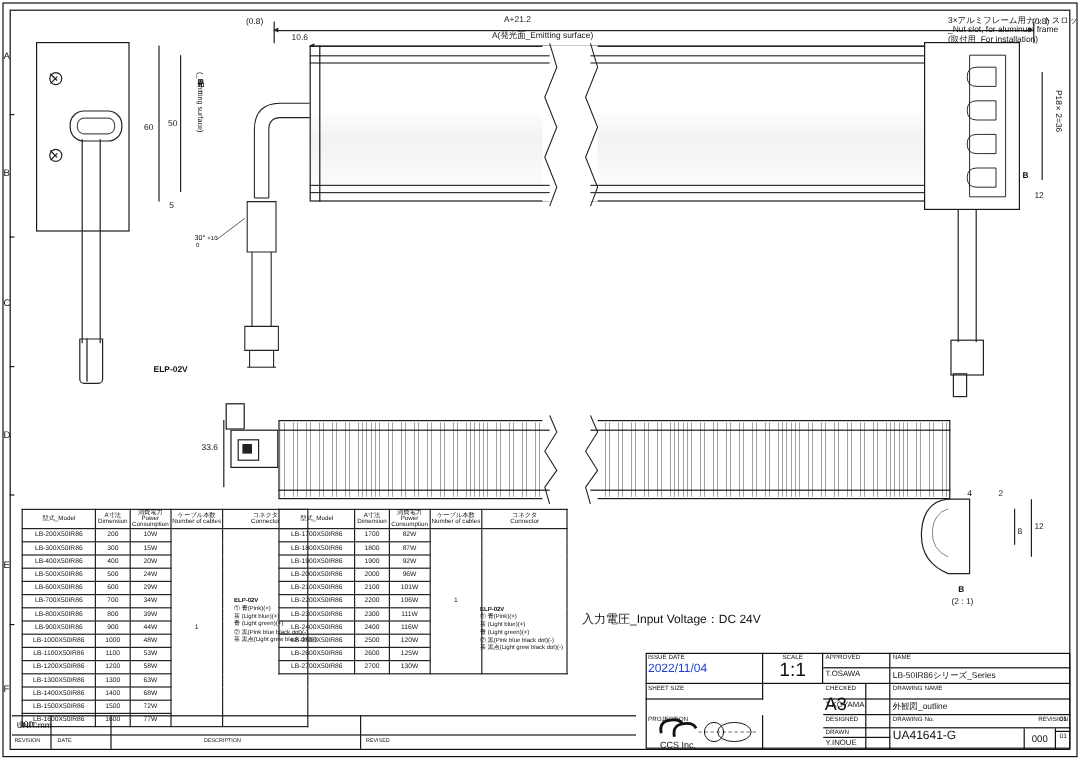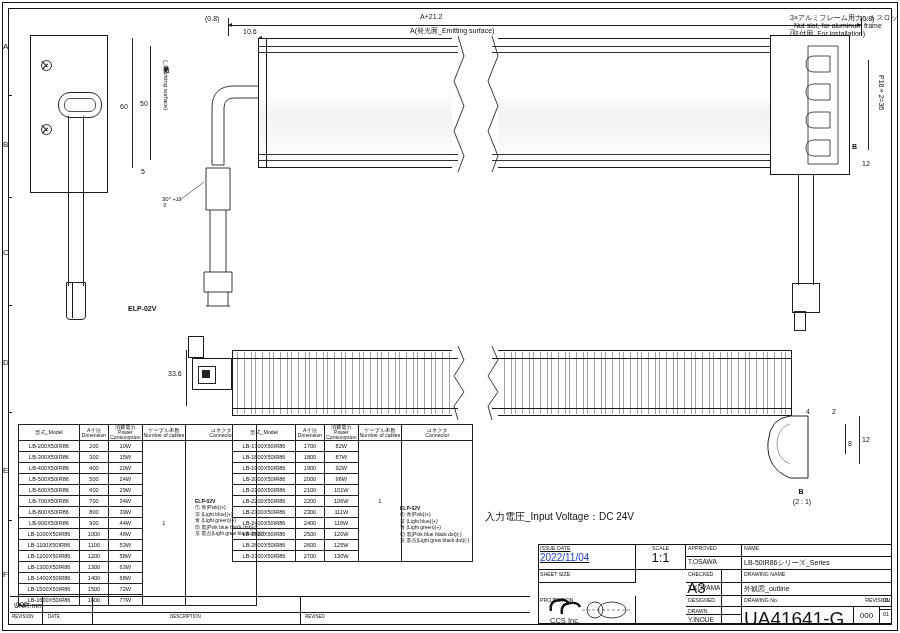--- a/index.html
+++ b/index.html
@@ -23,21 +23,21 @@
   
   table.spec{position:absolute;border-collapse:collapse;font-size:5.6px;}
   table.spec td,table.spec th{border:0.6px solid #222;padding:0 1px;height:10px;line-height:9px;text-align:center;color:#111;white-space:nowrap;}
   table.spec th{font-size:5.2px;font-weight:normal;line-height:5px;}
 
   
   .tb{position:absolute;border:1px solid #111;box-sizing:border-box;}
   .tbcell{position:absolute;border-right:0.7px solid #111;border-bottom:0.7px solid #111;box-sizing:border-box;font-size:6px;color:#111;padding:1px 2px;}
   .lbl{font-size:5.2px;color:#111;}
   .blue{color:#1d3fcf;}
-  .big{font-size:13px;}
+  .big{font-size:16px;}
   .mid{font-size:10px;}
 
   
   .dimline{position:absolute;height:0;border-top:0.6px solid #222;}
   .dimvert{position:absolute;width:0;border-left:0.6px solid #222;}
   .arrow-l,.arrow-r{position:absolute;width:0;height:0;border-top:2px solid transparent;border-bottom:2px solid transparent;}
   .arrow-l{border-right:4px solid #222;}
   .arrow-r{border-left:4px solid #222;}
 
   .hatch{background:repeating-linear-gradient(90deg,#fff 0 3px,#555 3px 3.6px);}
@@ -379,21 +379,21 @@
   <div class="ln" style="left:92px;top:596px;width:0.7px;height:28px;"></div>
   <div class="ln" style="left:300px;top:596px;width:0.7px;height:28px;"></div>
   <div class="txt" style="left:12px;top:615px;font-size:4.5px;">REVISION</div>
   <div class="txt" style="left:48px;top:615px;font-size:4.5px;">DATE</div>
   <div class="txt" style="left:170px;top:615px;font-size:4.5px;">DESCRIPTION</div>
   <div class="txt" style="left:305px;top:615px;font-size:4.5px;">REVISED</div>
   <div class="txt" style="left:16px;top:601px;font-size:7px;">000</div>
 
   <div class="tb" style="left:538px;top:544px;width:354px;height:80px;"></div>
 
-  <div class="tbcell" style="left:538px;top:544px;width:98px;height:26px;text-decoration:underline;">
+  <div class="tbcell" style="left:538px;top:544px;width:98px;height:26px;">
     <div class="lbl">ISSUE DATE</div>
     <div class="mid blue" style="margin-top:1px;">2022/11/04</div>
   </div>
   <div class="tbcell" style="left:636px;top:544px;width:50px;height:26px;text-align:center;">
     <div class="lbl">SCALE</div>
     <div class="big" style="margin-top:-1px;">1:1</div>
   </div>
   <div class="tbcell" style="left:686px;top:544px;width:56px;height:13px;">
     <div class="lbl">APPROVED</div>
   </div>
@@ -441,21 +441,21 @@
       <line x1="0" y1="11" x2="48" y2="11" stroke="#111" stroke-width="0.5" stroke-dasharray="3,2"></line>
     </svg>
   </div>
   <div class="tbcell" style="left:686px;top:607px;width:56px;height:8px;">
     <div class="lbl">DRAWN</div>
   </div>
   <div class="tbcell" style="left:686px;top:615px;width:56px;height:9px;border-bottom:none;">
     <div style="font-size:6.5px;">Y.INOUE</div>
   </div>
   <div class="tbcell" style="left:742px;top:607px;width:112px;height:17px;border-bottom:none;">
-    <div style="font-size:19px;">UA41641-G</div>
+    <div style="font-size:10px;">UA41641-G</div>
   </div>
   <div class="tbcell" style="left:854px;top:607px;width:26px;height:17px;border-right:0.7px solid #111;border-bottom:none;text-align:center;">
     <div style="font-size:8px;margin-top:3px;">000</div>
   </div>
   <div class="tbcell" style="left:880px;top:596px;width:12px;height:14px;border-right:none;text-align:center;">
     <div style="font-size:5.5px;">01</div>
   </div>
   <div class="tbcell" style="left:880px;top:610px;width:12px;height:14px;border-right:none;border-bottom:none;text-align:center;">
     <div style="font-size:5.5px;">01</div>
   </div>

